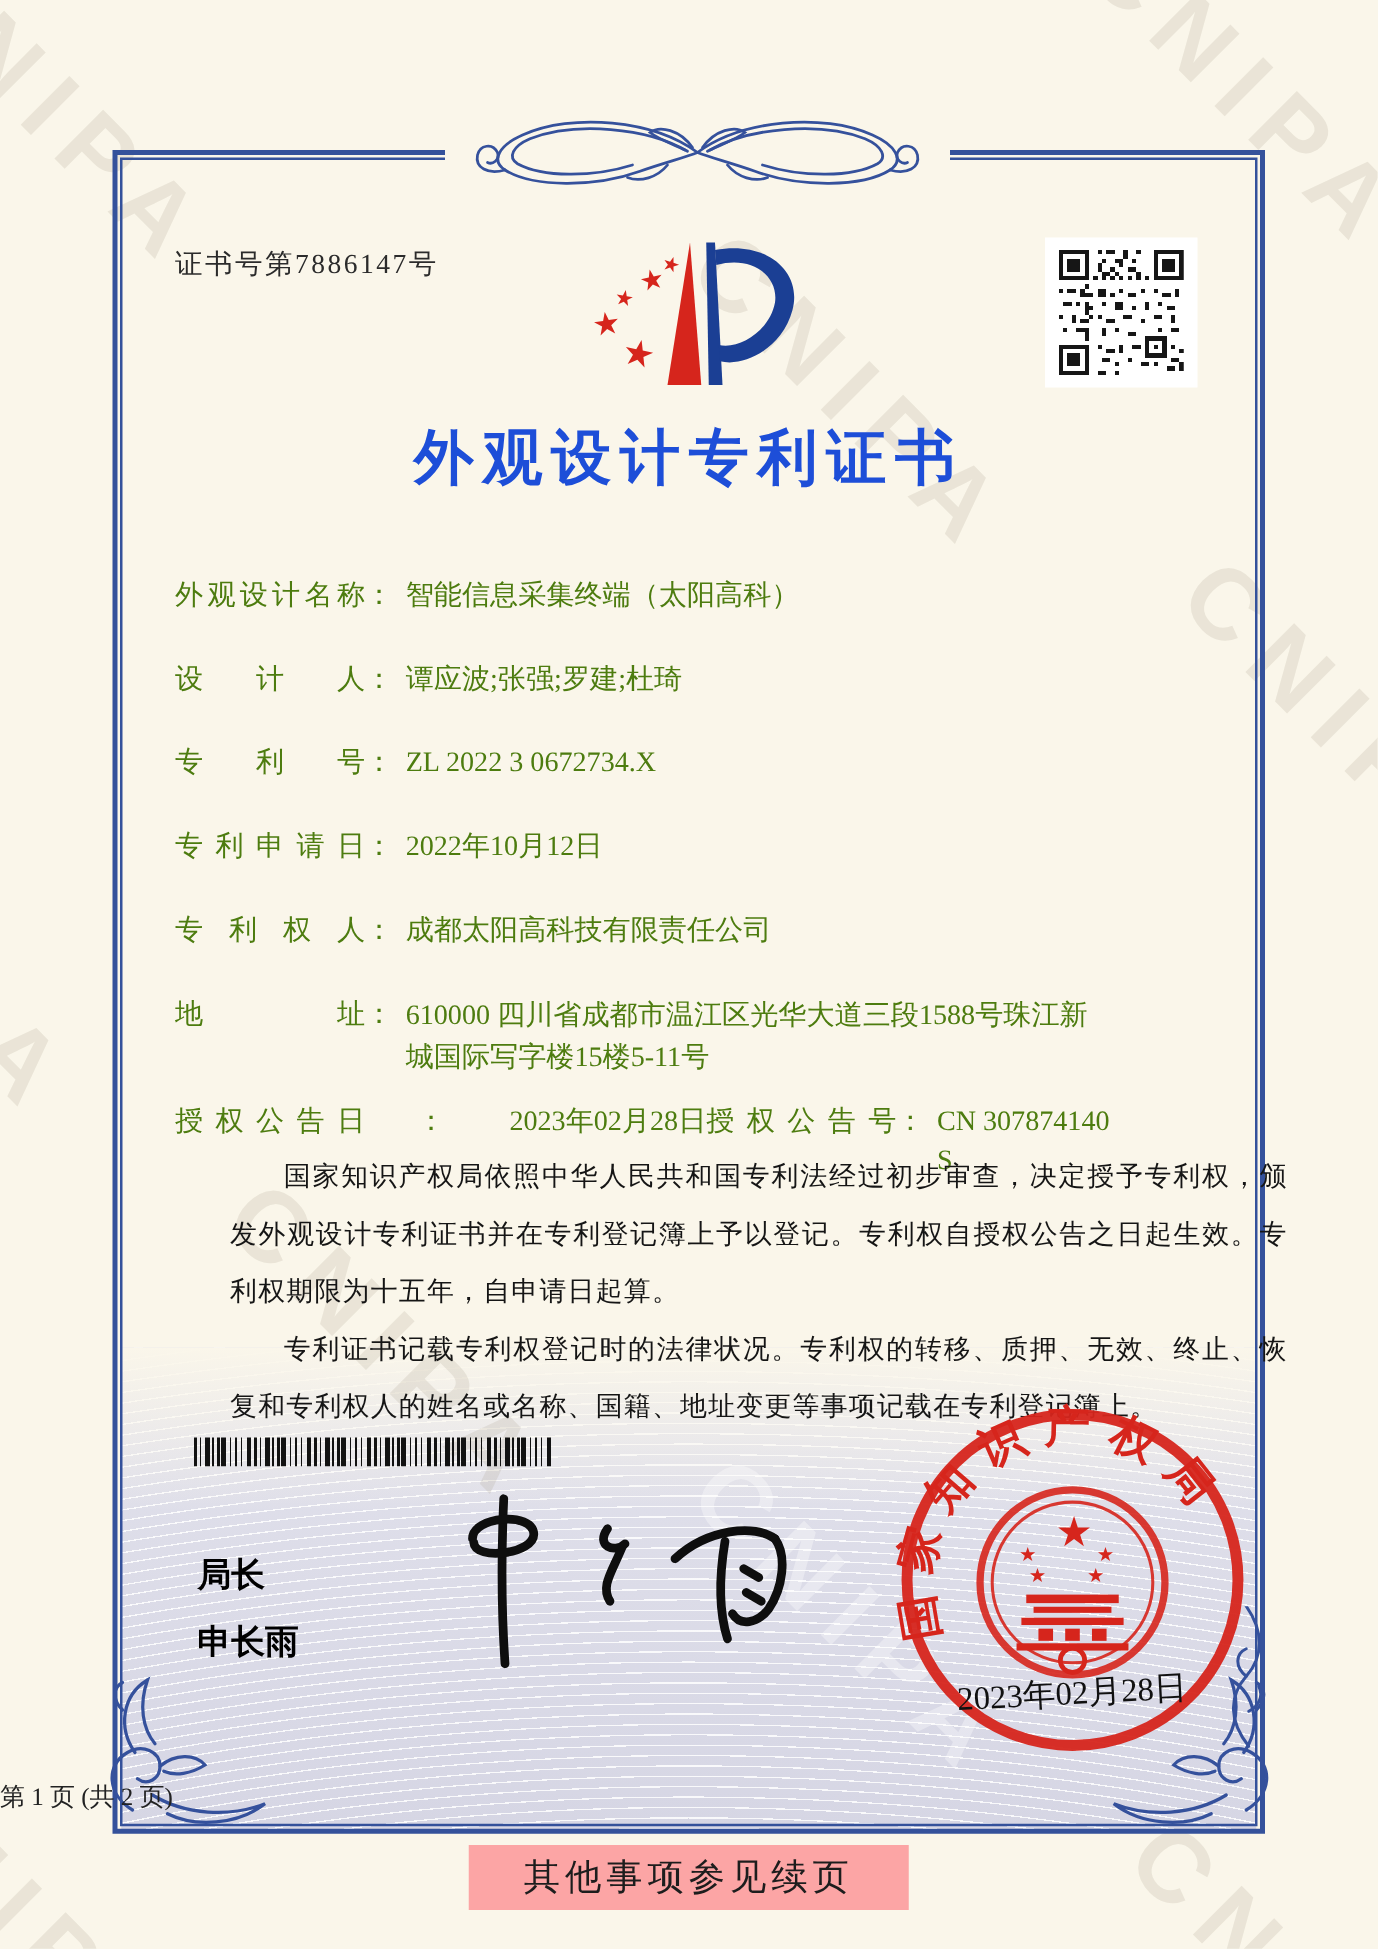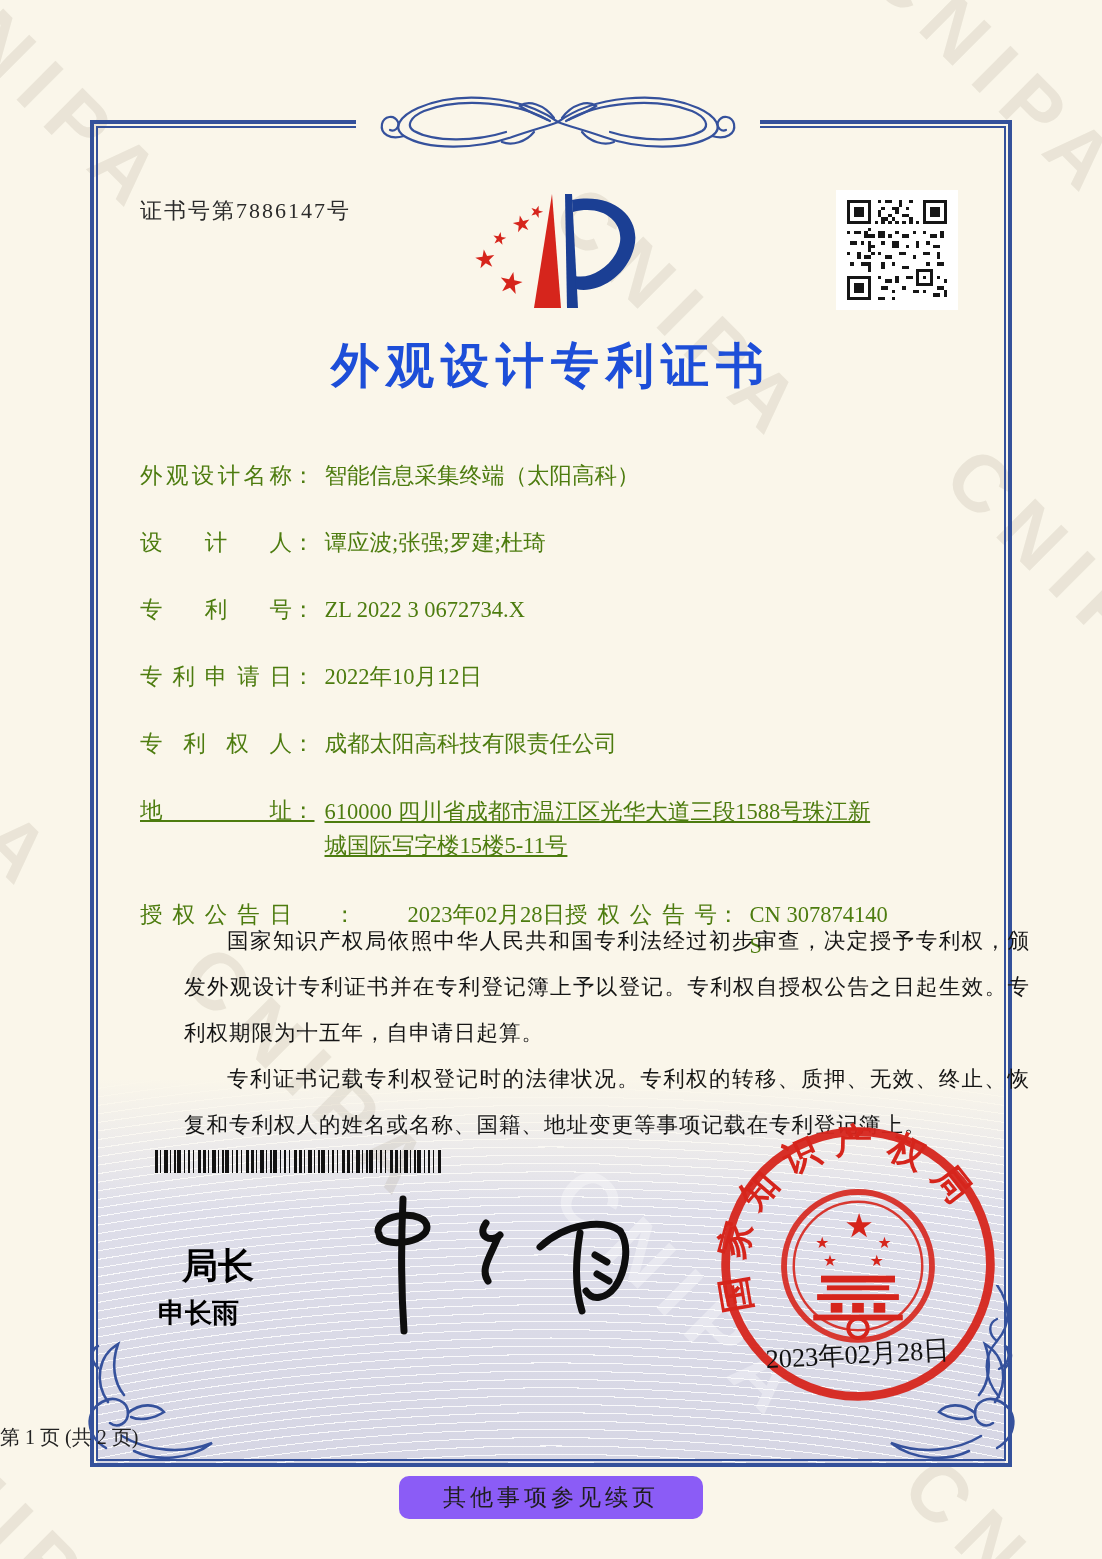--- a/index.html
+++ b/index.html
@@ -36,50 +36,50 @@
 
   .title{left:0;top:334px;width:100%;text-align:center;font-size:48px;font-weight:700;
       letter-spacing:7px;color:#1d4ed8;font-family:"DejaVu Serif","Liberation Serif",serif;z-index:5;}
 
   
   .fields{left:140px;top:460px;width:748px;font-size:22.5px;color:#4d7c0f;z-index:5;}
   .frow{display:flex;align-items:flex-start;margin-bottom:36px;line-height:31px;}
   .flabel{display:inline-block;width:152px;text-align:justify;text-align-last:justify;flex:none;}
   .fcolon{flex:none;margin-right:10px;}
   .fvalue{flex:1;}
-  .frow.addr{text-decoration:underline;}
+  .frow.addr{margin-bottom:18px;}
   .frow.addr .fvalue{max-width:566px;line-height:34px;}
   .dualrow{display:flex;line-height:31px;}
   .dualgroup1{display:flex;width:425px;flex:none;justify-content:space-between;}
   .dualgroup2{display:flex;}
 
   .bodytext{left:140px;top:918px;width:846px;z-index:5;font-size:21.5px;color:#151515;
       line-height:46px;text-align:justify;letter-spacing:1px;margin-left:44px;}
   .bodytext p{margin:0;text-indent:2em;}
 
   .barcode{left:155px;top:1150px;width:288px;height:23px;z-index:5;
       background:repeating-linear-gradient(90deg,
         #121212 0 3px,rgba(0,0,0,0) 3px 5px,#121212 5px 6px,rgba(0,0,0,0) 6px 9px,
         #121212 9px 13px,rgba(0,0,0,0) 13px 15px,#121212 15px 16px,rgba(0,0,0,0) 16px 19px,
         #121212 19px 21px,rgba(0,0,0,0) 21px 22px,#121212 22px 26px,rgba(0,0,0,0) 26px 29px,
         #121212 29px 30px,rgba(0,0,0,0) 30px 33px,#121212 33px 35px,rgba(0,0,0,0) 35px 38px,
         #121212 38px 39px,rgba(0,0,0,0) 39px 43px,#121212 43px 46px,rgba(0,0,0,0) 46px 48px);}
 
-  .sig-title{left:158px;top:1242px;font-size:36px;font-weight:bold;color:#000;
-      font-family:"Liberation Sans",sans-serif;z-index:5;margin-left:24px;}
+  .sig-title{left:158px;top:1242px;font-size:27px;font-weight:bold;color:#000;
+      font-family:"Liberation Sans",sans-serif;z-index:5;}
   .sig-name{left:158px;top:1295px;font-size:27px;font-weight:bold;color:#000;
       font-family:Liberation Serif, serif;z-index:5;}
   .sig-script{left:318px;top:1185px;z-index:5;}
 
   .seal{left:712px;top:1118px;width:292px;height:292px;z-index:5;}
 
   .pagefoot{left:0;top:1424px;width:1102px;text-align:left;font-size:20px;color:#222;z-index:5;}
 
-  .contnote{left:50%;top:1476px;transform:translateX(-50%);background:#8b5cf6;
-      padding:6px 44px;font-size:23px;color:#1d1d1d;letter-spacing:4px;z-index:5;white-space:nowrap;border-radius:10px;}
+  .contnote{left:50%;top:1476px;transform:translateX(-50%);background:#fca5a5;
+      padding:6px 44px;font-size:29px;color:#1d1d1d;letter-spacing:4px;z-index:5;white-space:nowrap;}
 </style>
 </head>
 <body>
 
 <div class="guilloche"></div>
 
 <div class="wm" style="left:-40px;top:-60px;">CNIPA</div>
 <div class="wm" style="left:915px;top:-75px;">CNIPA</div>
 <div class="wm" style="left:600px;top:168px;">CNIPA</div>
 <div class="wm" style="left:-150px;top:618px;">CNIPA</div>

